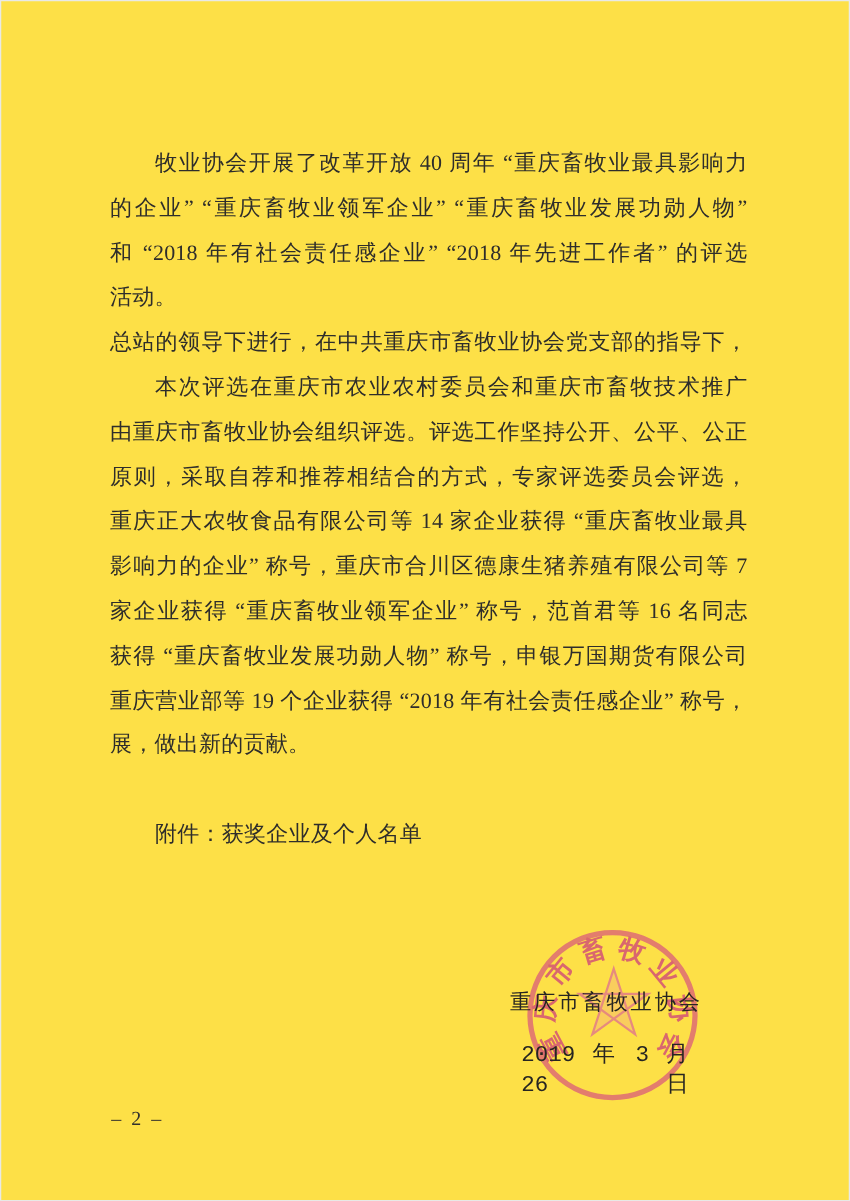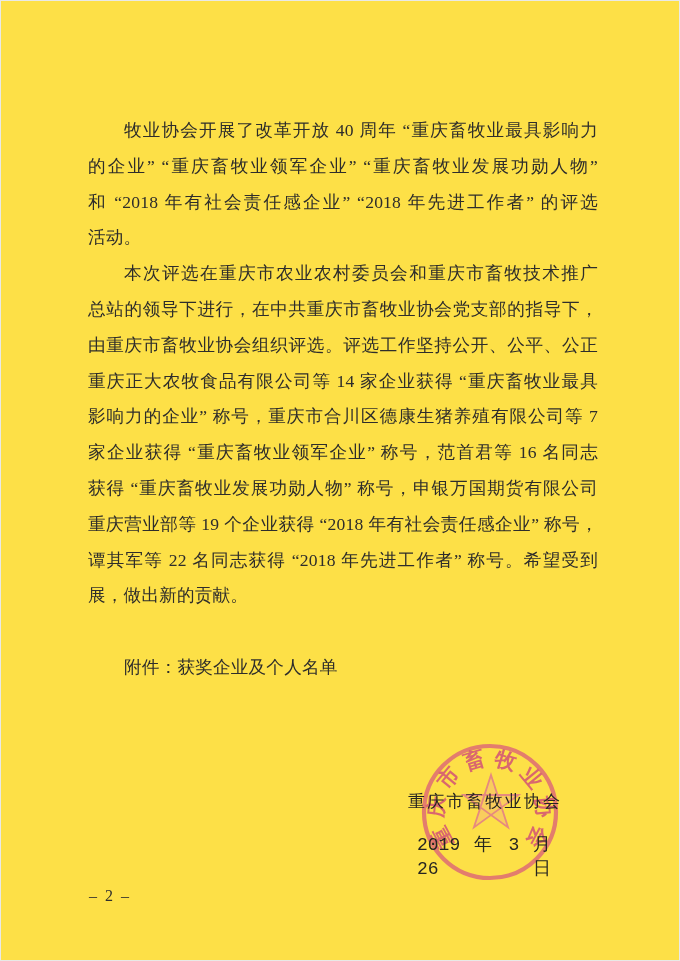--- a/index.html
+++ b/index.html
@@ -75,29 +75,29 @@
 </head>
 <body>
 
 <div class="page">
 
   <div class="body-content" id="body-content">
       <div class="line indent">牧业协会开展了改革开放 40 周年 “重庆畜牧业最具影响力</div>
       <div class="line">的企业” “重庆畜牧业领军企业” “重庆畜牧业发展功勋人物”</div>
       <div class="line">和 “2018 年有社会责任感企业” “2018 年先进工作者” 的评选</div>
       <div class="line para-end">活动。</div>
+      <div class="line">总站的领导下进行，在中共重庆市畜牧业协会党支部的指导下，</div>
       <div class="line indent">本次评选在重庆市农业农村委员会和重庆市畜牧技术推广</div>
-      <div class="line">总站的领导下进行，在中共重庆市畜牧业协会党支部的指导下，</div>
       <div class="line">由重庆市畜牧业协会组织评选。评选工作坚持公开、公平、公正</div>
+      <div class="line">原则，采取自荐和推荐相结合的方式，专家评选委员会评选，</div>
       <div class="line">重庆正大农牧食品有限公司等 14 家企业获得 “重庆畜牧业最具</div>
       <div class="line">影响力的企业” 称号，重庆市合川区德康生猪养殖有限公司等 7</div>
       <div class="line">家企业获得 “重庆畜牧业领军企业” 称号，范首君等 16 名同志</div>
       <div class="line">获得 “重庆畜牧业发展功勋人物” 称号，申银万国期货有限公司</div>
       <div class="line">重庆营业部等 19 个企业获得 “2018 年有社会责任感企业” 称号，</div>
-      <div class="line">谭其军等 22 名同志获得 “2018 年先进工作者” 称号。希望受到</div>
       <div class="line para-end">展，做出新的贡献。</div>
       <div class="line indent para-end gap-before">附件：获奖企业及个人名单</div>
     </div>
 
   <div class="sig-org">重庆市畜牧业协会</div>
 
   <div class="sig-date">2019 年 3 月 26 日</div>
 
   <svg class="seal" viewBox="0 0 140 140" xmlns="http://www.w3.org/2000/svg">
     <circle cx="70" cy="70" r="66" fill="none" stroke="#dc6278" stroke-width="4.2" opacity="0.85" style="stroke: rgb(220, 98, 120);"></circle>

